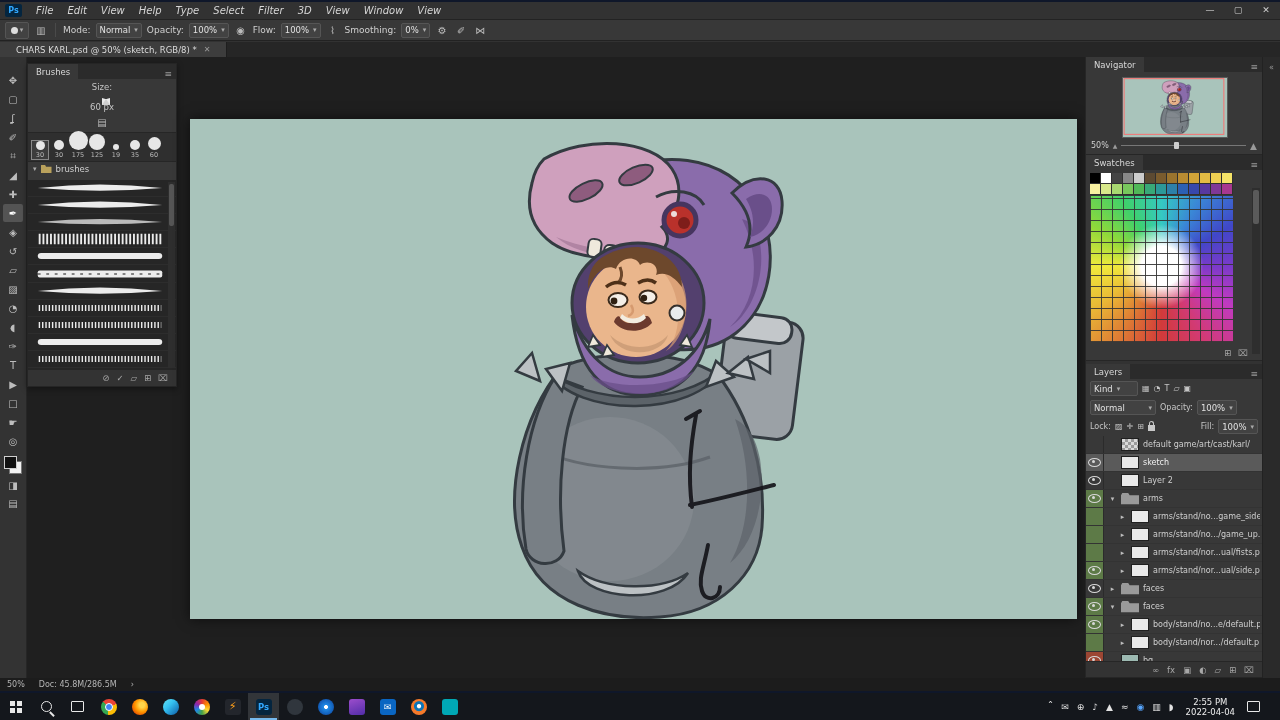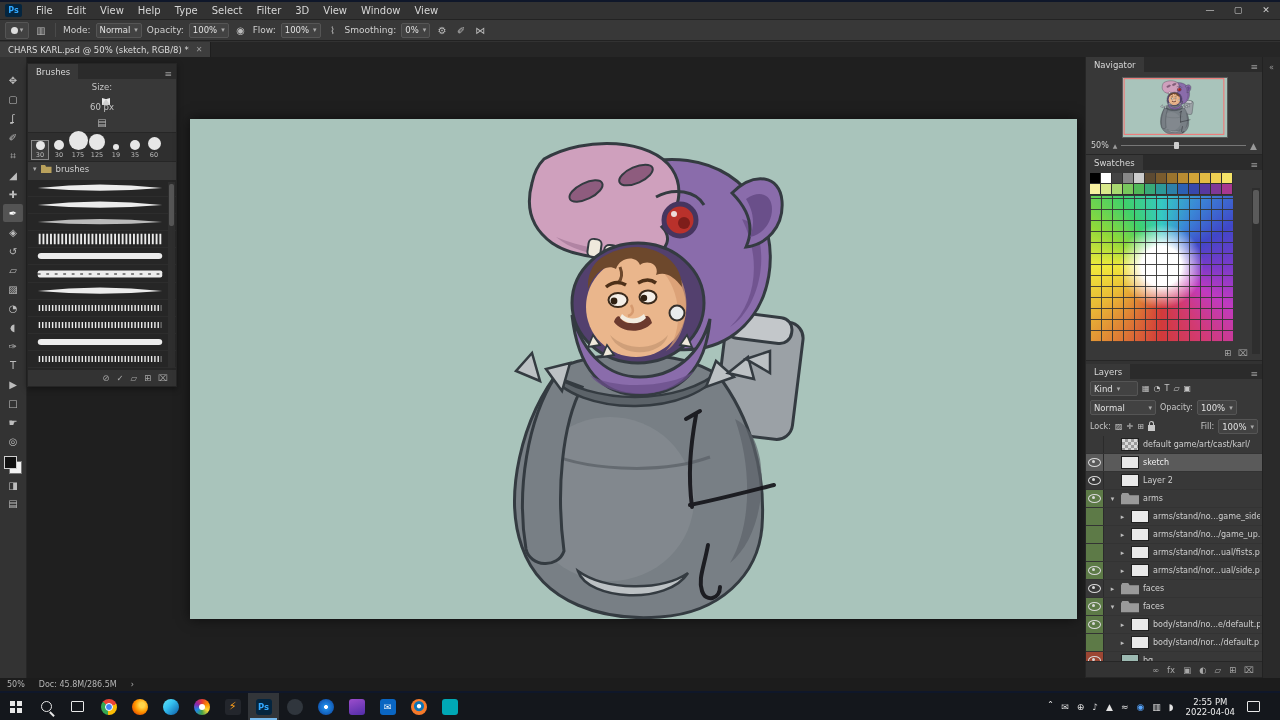--- a/index.html
+++ b/index.html
@@ -24,21 +24,21 @@
   .obox{background:#424242;border:1px solid #555;border-radius:2px;height:13px;display:flex;
         align-items:center;padding:0 3px;gap:4px;font-size:8.5px;color:#e0e0e0;}
   .caret{font-size:7px;color:#aaa;}
   .ob-ic{font-size:10px;color:#bbb;width:14px;text-align:center;}
   .toolpreview{width:22px;height:15px;background:#424242;border:1px solid #555;border-radius:2px;
                display:flex;align-items:center;justify-content:center;gap:2px;font-size:8px;}
   .toolpreview .dotc{width:7px;height:7px;border-radius:50%;background:#ddd;}
   
   #tabstrip{position:absolute;left:0;top:40px;width:100%;height:15px;background:#262626;display:flex;}
   .doc-tab{background:#3d3d3d;color:#dcdcdc;font-size:8.5px;display:flex;align-items:center;gap:7px;
-           padding:0 8px;border-right:1px solid #1e1e1e;max-width:230px;white-space:nowrap;}
+           padding:0 16px;border-right:1px solid #1e1e1e;max-width:230px;white-space:nowrap;}
   .doc-tab .x{color:#9a9a9a;font-size:8px;}
   
   #main{position:absolute;left:0;top:55px;right:0;bottom:13px;background:#1f1f1f;}
   
   #toolstrip{position:absolute;left:0;top:0;width:26px;height:100%;background:#333;border-right:1px solid #262626;}
   #tool-list{display:flex;flex-direction:column;align-items:center;padding-top:14px;gap:1px;}
   .tool{width:20px;height:18px;display:flex;align-items:center;justify-content:center;font-size:10px;
         color:#bdbdbd;border-radius:2px;}
   .tool.sel{background:#545454;color:#fff;}
   #colorchips{position:relative;width:18px;height:18px;margin:6px auto 2px;}
@@ -254,21 +254,21 @@
       </g>
     </g>
   </defs>
 </svg>
 
 <div id="stage">
   <div id="ps">
 
     <div id="menubar">
       <span class="pslogo">Ps</span>
-      <span style="display:flex;">
+      <span style="display:flex;font-style:italic;">
           <span class="menu-item">File</span>
           <span class="menu-item">Edit</span>
           <span class="menu-item">View</span>
           <span class="menu-item">Help</span>
           <span class="menu-item">Type</span>
           <span class="menu-item">Select</span>
           <span class="menu-item">Filter</span>
           <span class="menu-item">3D</span>
           <span class="menu-item">View</span>
           <span class="menu-item">Window</span>

